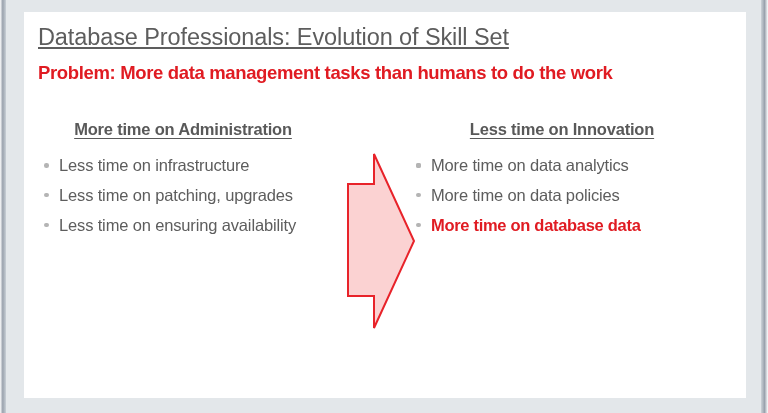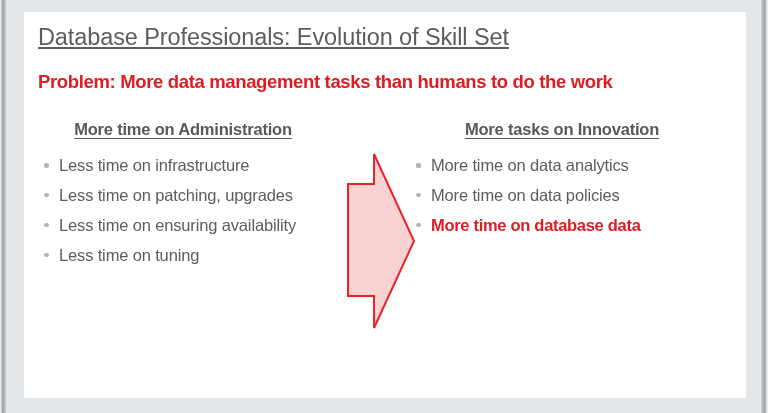--- a/index.html
+++ b/index.html
@@ -63,21 +63,21 @@
     white-space: nowrap;
     text-decoration: underline;
   }
   .slide-subtitle {
     font-family: "Liberation Sans", sans-serif;
     font-size: 18.5px;
     font-weight: 700;
     color: #e01b22;
     letter-spacing: -0.35px;
     line-height: 1.25;
-    margin-top: 18px;
+    margin-top: 9px;
     white-space: nowrap;
   }
 
   
   .column {
     position: absolute;
     top: 108px;
   }
   #column-left  { left: 6px;   width: 350px; }
   #column-right { left: 378px; width: 330px; }
@@ -164,29 +164,25 @@
           <span>Less time on infrastructure</span>
         </li>
         <li class="bullet-item">
           <span class="bullet-dot"></span>
           <span>Less time on patching, upgrades</span>
         </li>
         <li class="bullet-item">
           <span class="bullet-dot"></span>
           <span>Less time on ensuring availability</span>
         </li>
-        <li class="bullet-item">
-          <span class="bullet-dot"></span>
-          <span>Less time on tuning</span>
-        </li>
       </ul>
     </div>
 
     <div class="column" id="column-right">
-      <div class="column-heading">More tasks on Innovation</div>
+      <div class="column-heading">Less time on Innovation</div>
       <ul class="bullet-list">
         <li class="bullet-item">
           <span class="bullet-dot"></span>
         </li>
         <li class="bullet-item">
           <span class="bullet-dot"></span>
           <span>More time on data analytics</span>
         </li>
         <li class="bullet-item">
           <span class="bullet-dot"></span>

